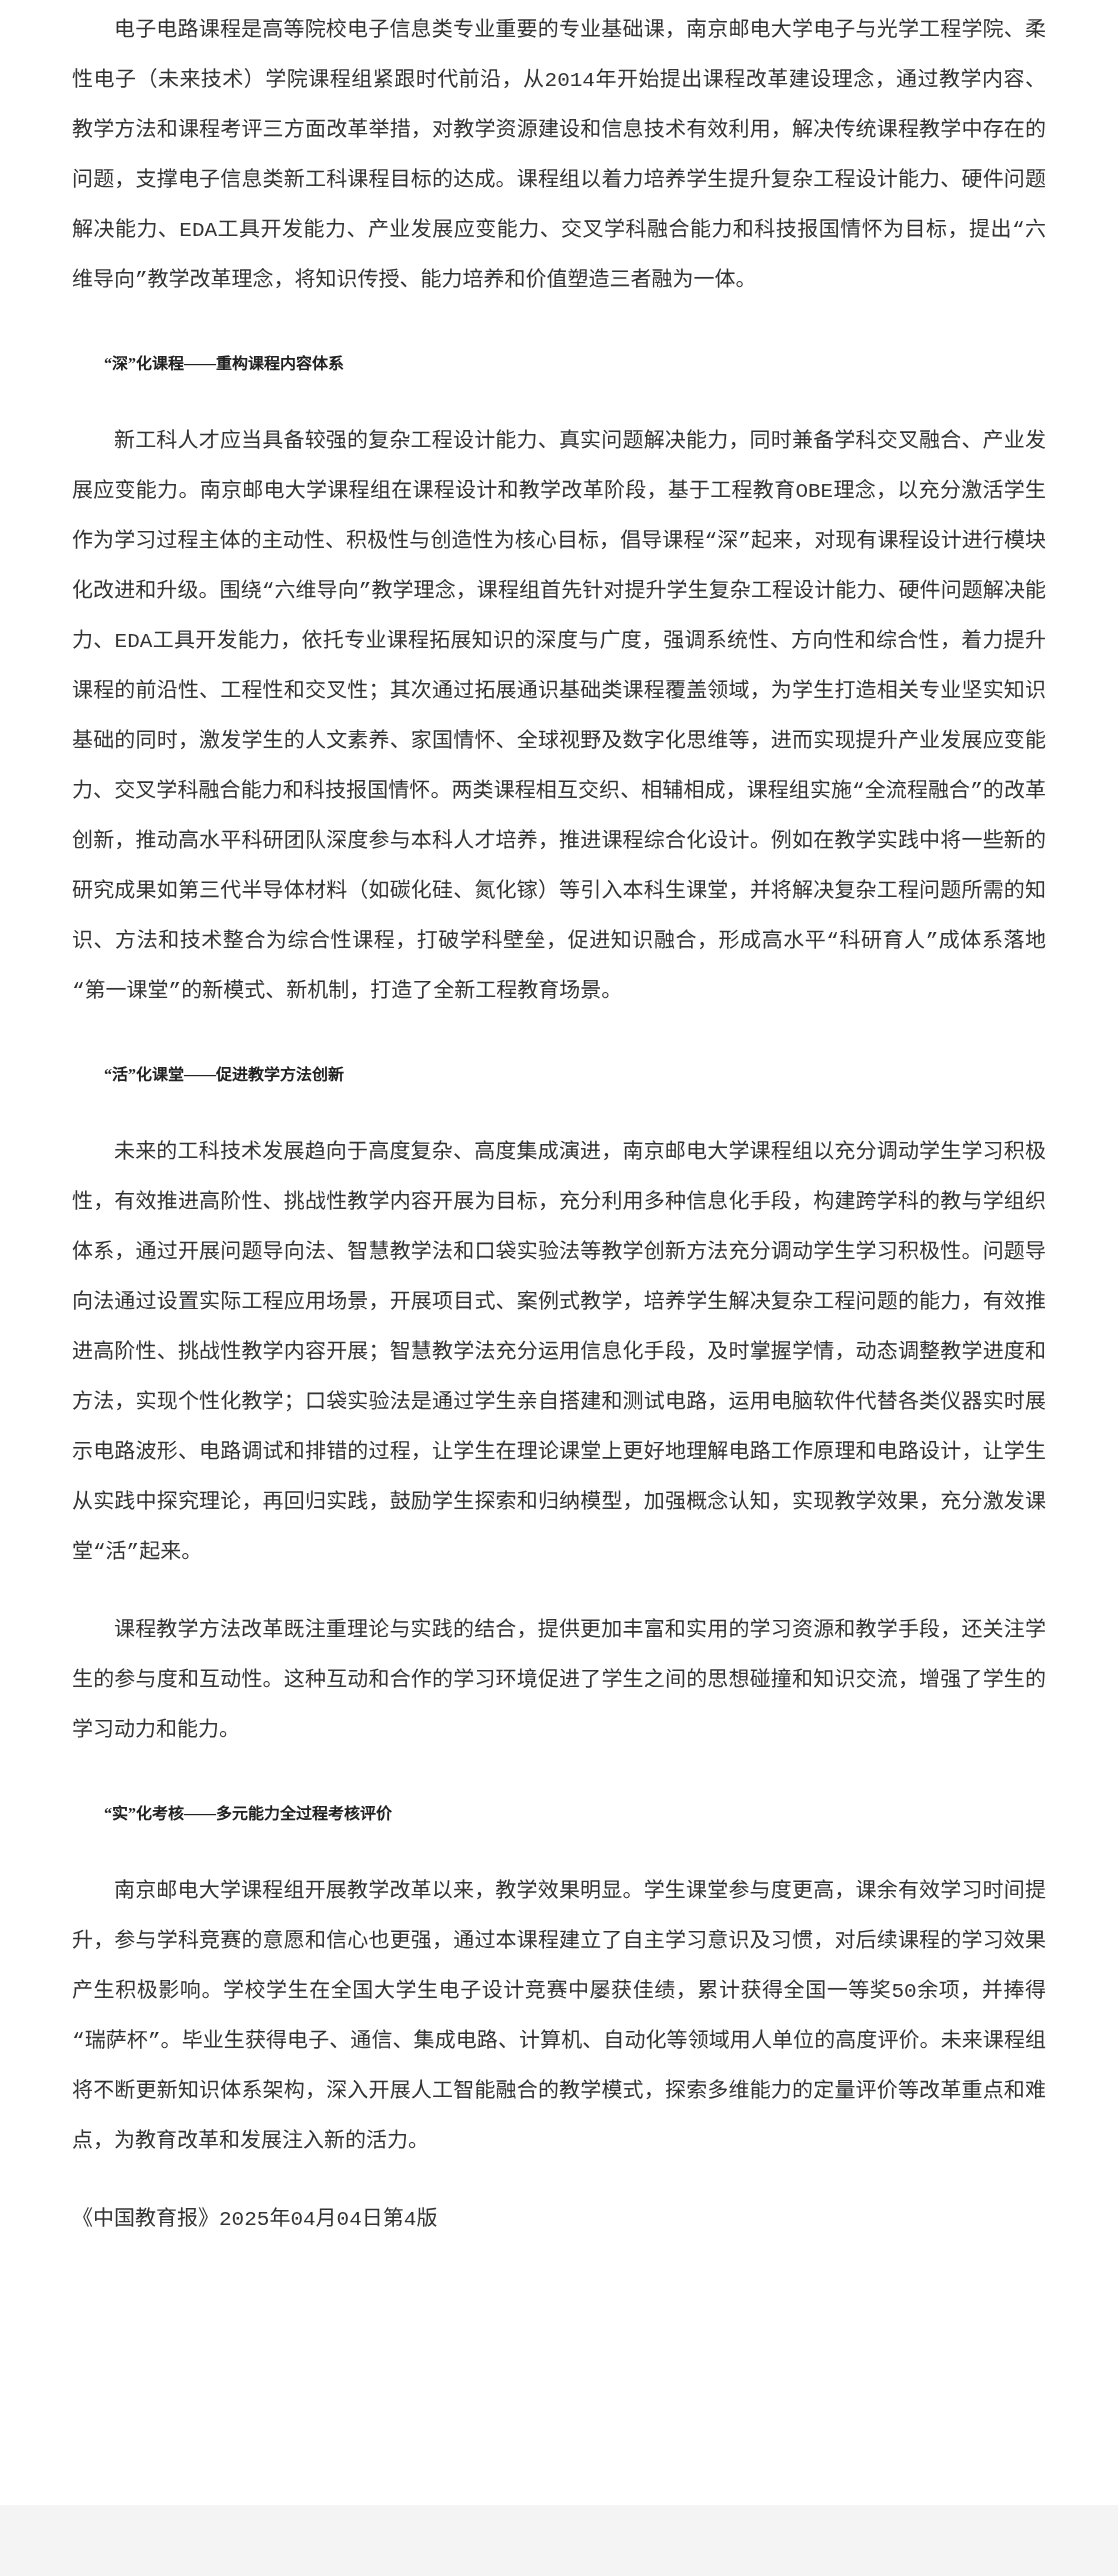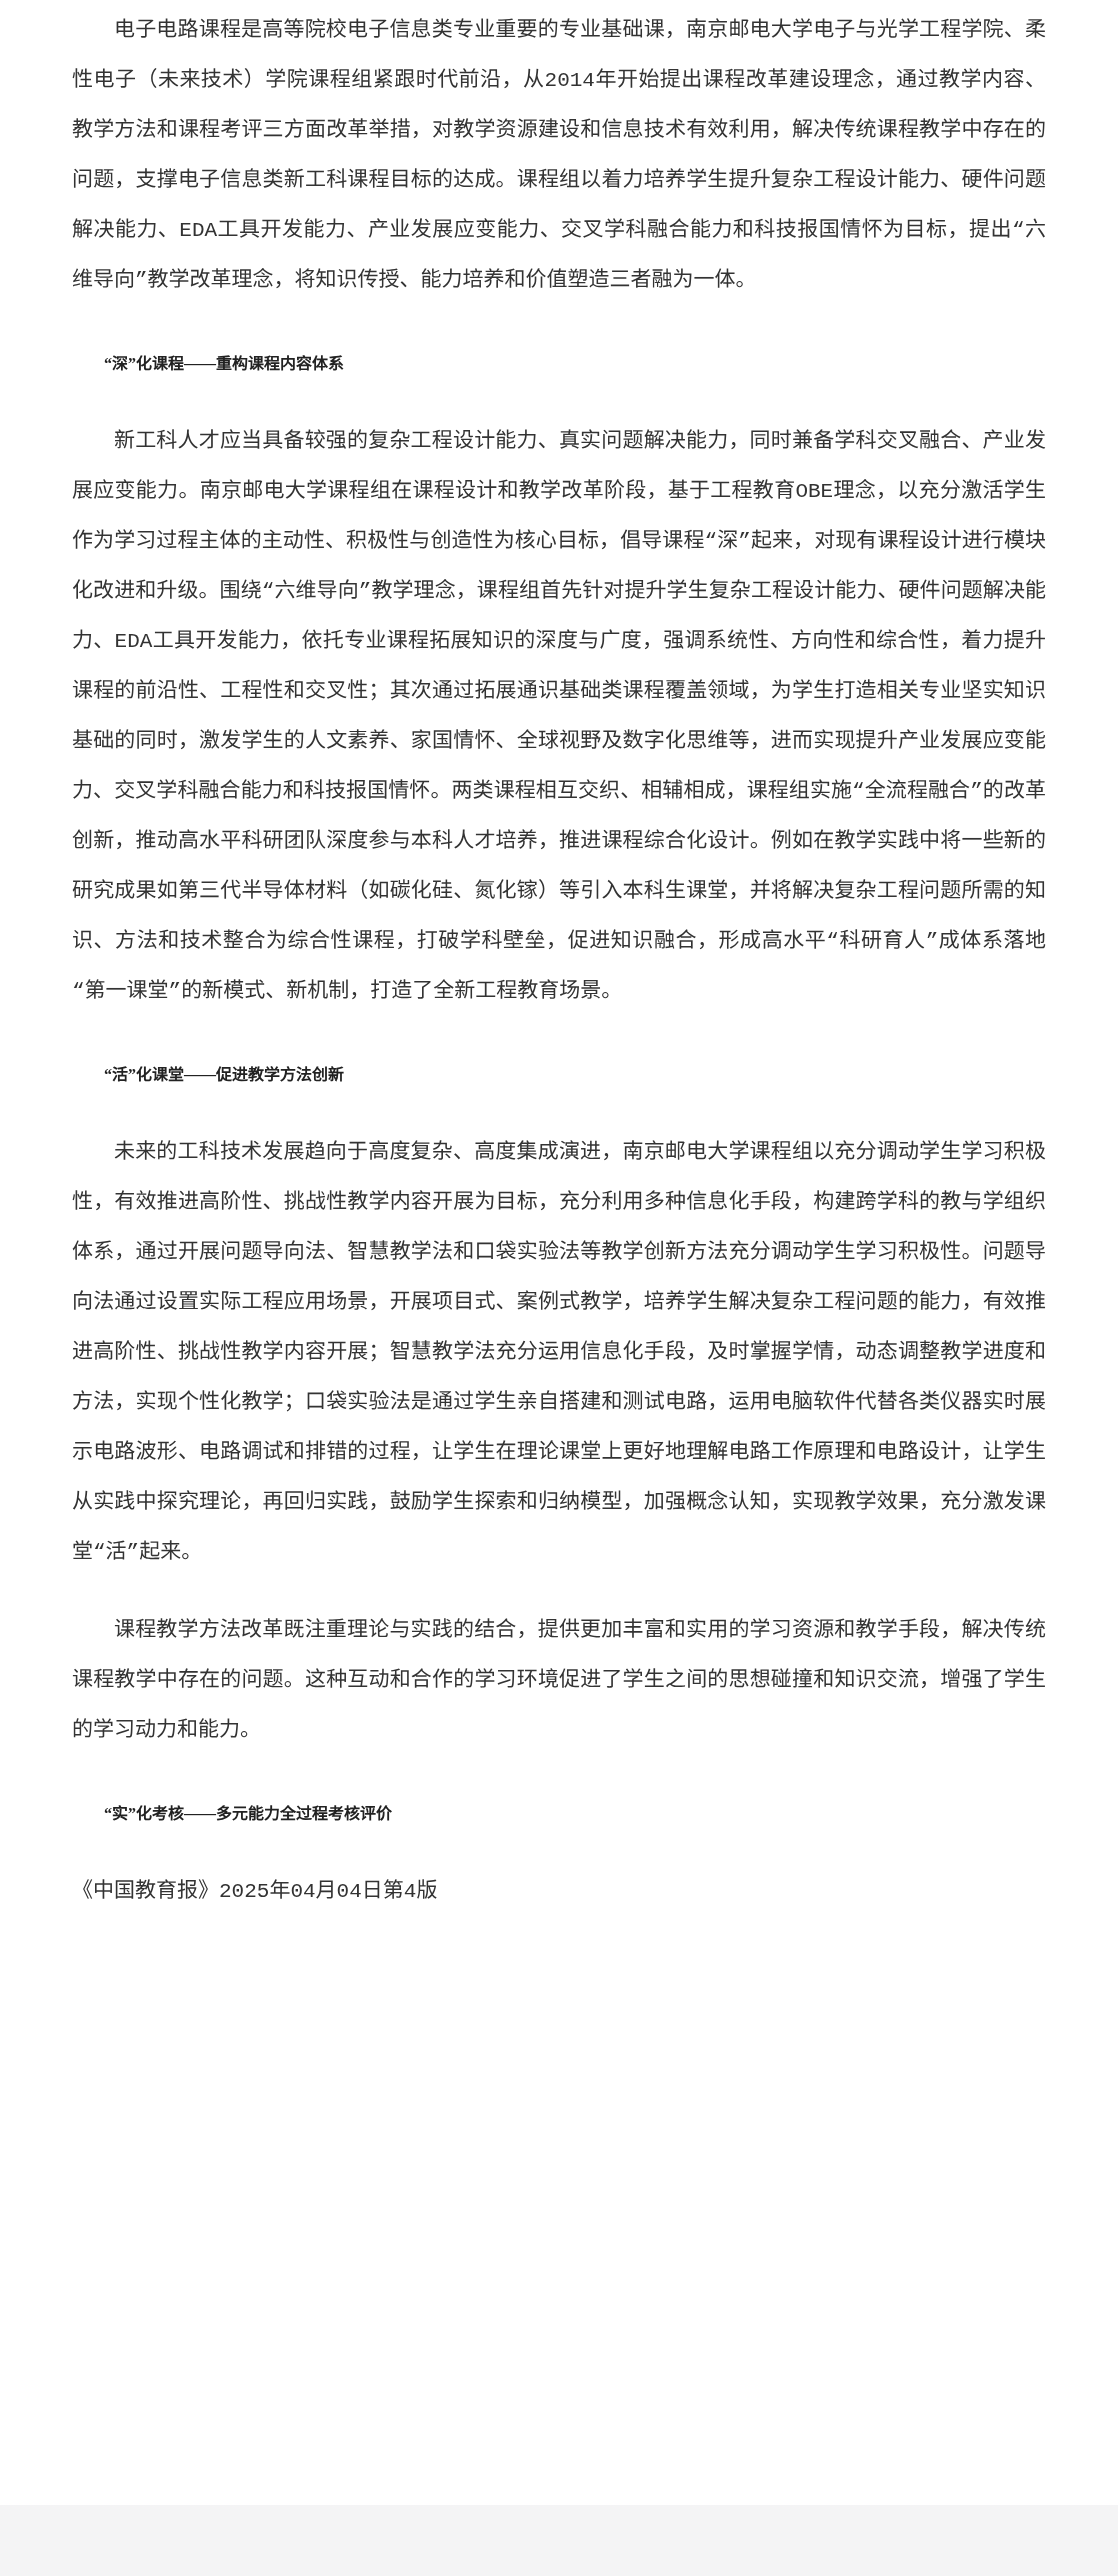--- a/index.html
+++ b/index.html
@@ -56,23 +56,24 @@
     <p class="para">电子电路课程是高等院校电子信息类专业重要的专业基础课，南京邮电大学电子与光学工程学院、柔性电子（未来技术）学院课程组紧跟时代前沿，从2014年开始提出课程改革建设理念，通过教学内容、教学方法和课程考评三方面改革举措，对教学资源建设和信息技术有效利用，解决传统课程教学中存在的问题，支撑电子信息类新工科课程目标的达成。课程组以着力培养学生提升复杂工程设计能力、硬件问题解决能力、EDA工具开发能力、产业发展应变能力、交叉学科融合能力和科技报国情怀为目标，提出“六维导向”教学改革理念，将知识传授、能力培养和价值塑造三者融为一体。</p>
 
     <h2 class="heading">“深”化课程——重构课程内容体系</h2>
 
     <p class="para">新工科人才应当具备较强的复杂工程设计能力、真实问题解决能力，同时兼备学科交叉融合、产业发展应变能力。南京邮电大学课程组在课程设计和教学改革阶段，基于工程教育OBE理念，以充分激活学生作为学习过程主体的主动性、积极性与创造性为核心目标，倡导课程“深”起来，对现有课程设计进行模块化改进和升级。围绕“六维导向”教学理念，课程组首先针对提升学生复杂工程设计能力、硬件问题解决能力、EDA工具开发能力，依托专业课程拓展知识的深度与广度，强调系统性、方向性和综合性，着力提升课程的前沿性、工程性和交叉性；其次通过拓展通识基础类课程覆盖领域，为学生打造相关专业坚实知识基础的同时，激发学生的人文素养、家国情怀、全球视野及数字化思维等，进而实现提升产业发展应变能力、交叉学科融合能力和科技报国情怀。两类课程相互交织、相辅相成，课程组实施“全流程融合”的改革创新，推动高水平科研团队深度参与本科人才培养，推进课程综合化设计。例如在教学实践中将一些新的研究成果如第三代半导体材料（如碳化硅、氮化镓）等引入本科生课堂，并将解决复杂工程问题所需的知识、方法和技术整合为综合性课程，打破学科壁垒，促进知识融合，形成高水平“科研育人”成体系落地“第一课堂”的新模式、新机制，打造了全新工程教育场景。</p>
 
     <h2 class="heading">“活”化课堂——促进教学方法创新</h2>
 
     <p class="para">未来的工科技术发展趋向于高度复杂、高度集成演进，南京邮电大学课程组以充分调动学生学习积极性，有效推进高阶性、挑战性教学内容开展为目标，充分利用多种信息化手段，构建跨学科的教与学组织体系，通过开展问题导向法、智慧教学法和口袋实验法等教学创新方法充分调动学生学习积极性。问题导向法通过设置实际工程应用场景，开展项目式、案例式教学，培养学生解决复杂工程问题的能力，有效推进高阶性、挑战性教学内容开展；智慧教学法充分运用信息化手段，及时掌握学情，动态调整教学进度和方法，实现个性化教学；口袋实验法是通过学生亲自搭建和测试电路，运用电脑软件代替各类仪器实时展示电路波形、电路调试和排错的过程，让学生在理论课堂上更好地理解电路工作原理和电路设计，让学生从实践中探究理论，再回归实践，鼓励学生探索和归纳模型，加强概念认知，实现教学效果，充分激发课堂“活”起来。</p>
 
-    <p class="para">课程教学方法改革既注重理论与实践的结合，提供更加丰富和实用的学习资源和教学手段，解决传统课程教学中存在的问题。这种互动和合作的学习环境促进了学生之间的思想碰撞和知识交流，增强了学生的学习动力和能力。</p>
+    <p class="para">课程教学方法改革既注重理论与实践的结合，提供更加丰富和实用的学习资源和教学手段，还关注学生的参与度和互动性。这种互动和合作的学习环境促进了学生之间的思想碰撞和知识交流，增强了学生的学习动力和能力。</p>
 
     <h2 class="heading">“实”化考核——多元能力全过程考核评价</h2>
 
 
+    <p class="para">南京邮电大学课程组开展教学改革以来，教学效果明显。学生课堂参与度更高，课余有效学习时间提升，参与学科竞赛的意愿和信心也更强，通过本课程建立了自主学习意识及习惯，对后续课程的学习效果产生积极影响。学校学生在全国大学生电子设计竞赛中屡获佳绩，累计获得全国一等奖50余项，并捧得“瑞萨杯”。毕业生获得电子、通信、集成电路、计算机、自动化等领域用人单位的高度评价。未来课程组将不断更新知识体系架构，深入开展人工智能融合的教学模式，探索多维能力的定量评价等改革重点和难点，为教育改革和发展注入新的活力。</p>
 
 
     <p class="para source">《中国教育报》2025年04月04日第4版</p>
   </div>
 </div>
 
 
 </body></html>

